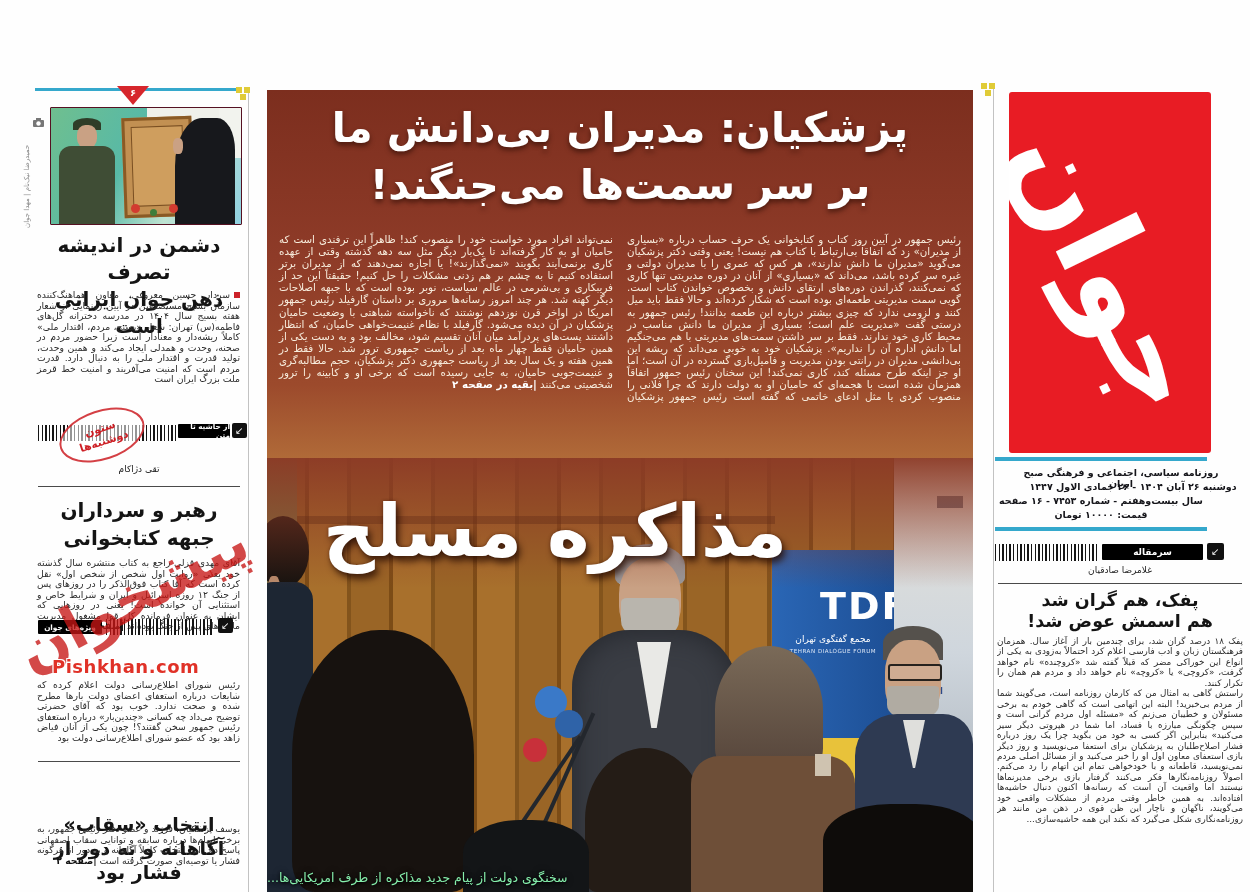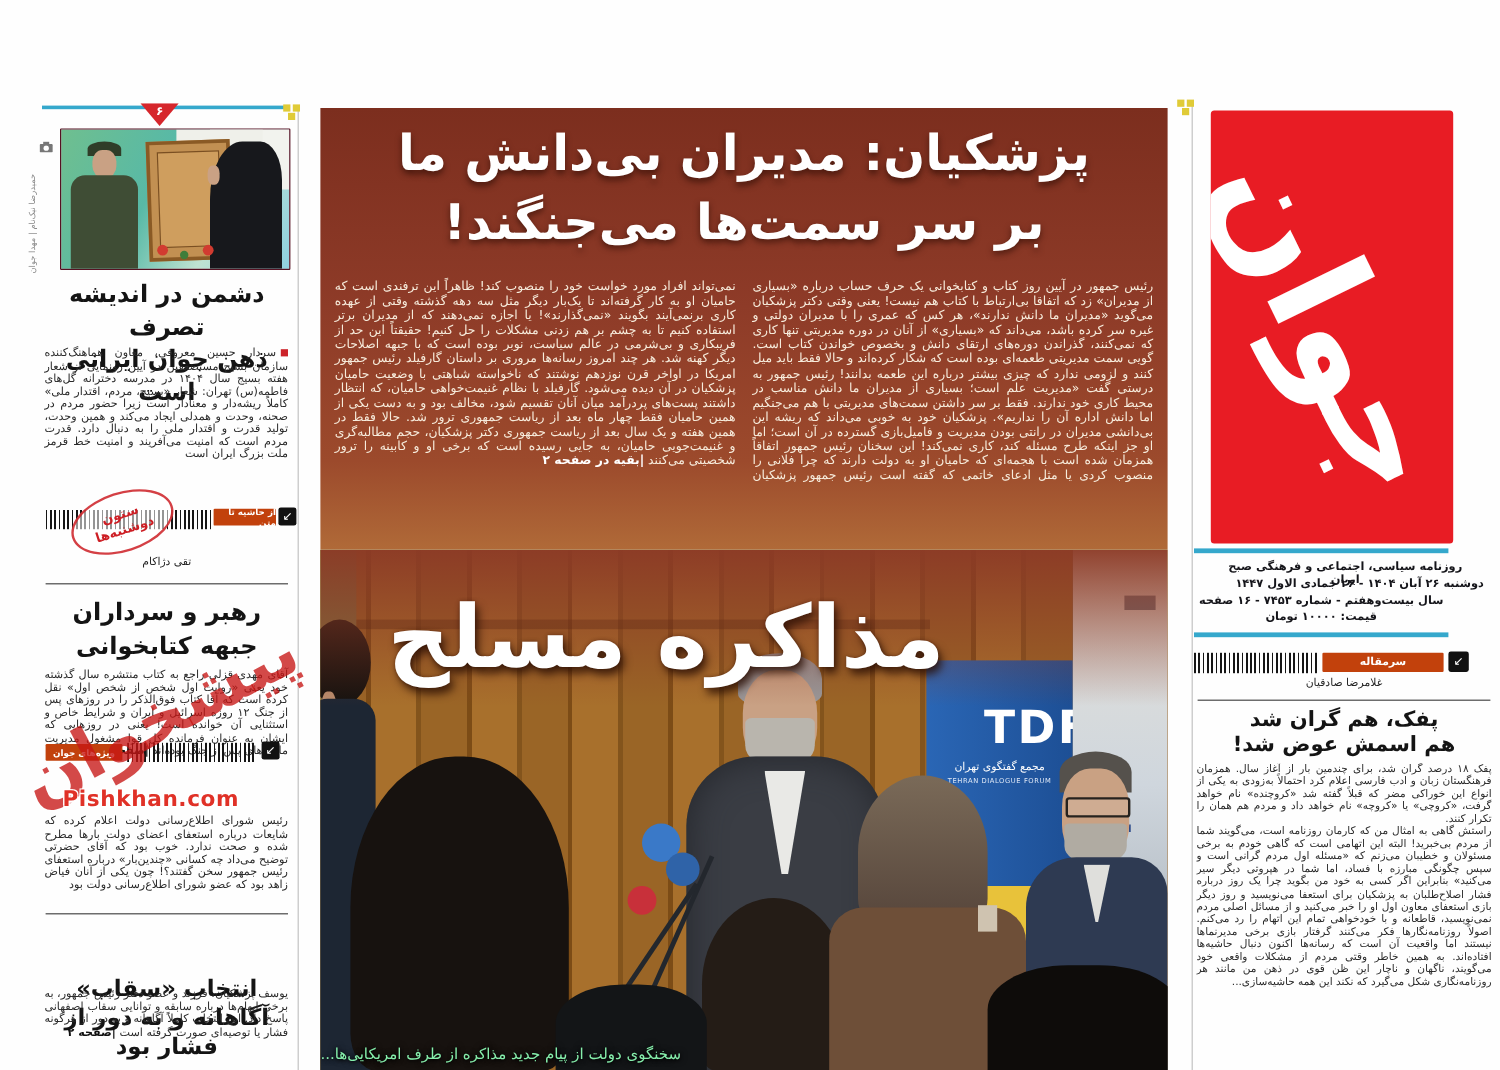--- a/index.html
+++ b/index.html
@@ -3,21 +3,21 @@
 <meta charset="utf-8">
 <style>
   html,body{margin:0;padding:0;background:#e9e9e9;}
   .page{position:relative;width:1250px;height:892px;background:#fefefe;overflow:hidden;
         font-family:"DejaVu Sans",sans-serif;direction:rtl;margin:0 auto;}
   .abs{position:absolute;}
   .teal{background:#35a8cc;}
   .vdiv{width:1px;background:#c2c2c2;}
   .hdiv{height:1px;background:#4a4a4a;}
   .barcode{background:repeating-linear-gradient(90deg,#151515 0 1.4px,transparent 1.4px 3.6px);}
-  .badge{background:#c2410c;color:#fff;display:flex;align-items:center;justify-content:center;
+  .badge{background:#000000;color:#fff;display:flex;align-items:center;justify-content:center;
          font-weight:bold;border-radius:1px;}
   .cornericon{background:#111;color:#fff;display:flex;align-items:center;justify-content:center;
               font-size:10px;border-radius:2px;}
   .headline{font-weight:bold;color:#141414;text-align:center;white-space:pre-line;}
   .bodytxt{color:#2a2a2a;text-align:justify;}
   .bullet{display:inline-block;width:6px;height:6px;background:#cc2229;margin-left:4px;}
   .pageref{font-weight:bold;color:#111;margin-top:28px;}
   
   .sp{overflow:hidden;border:1px solid #512;border-radius:1px;
       background:linear-gradient(115deg,#6fbf8f,#58b9a6 40%,#bfe3d2 68%,#8fd0e0);}

